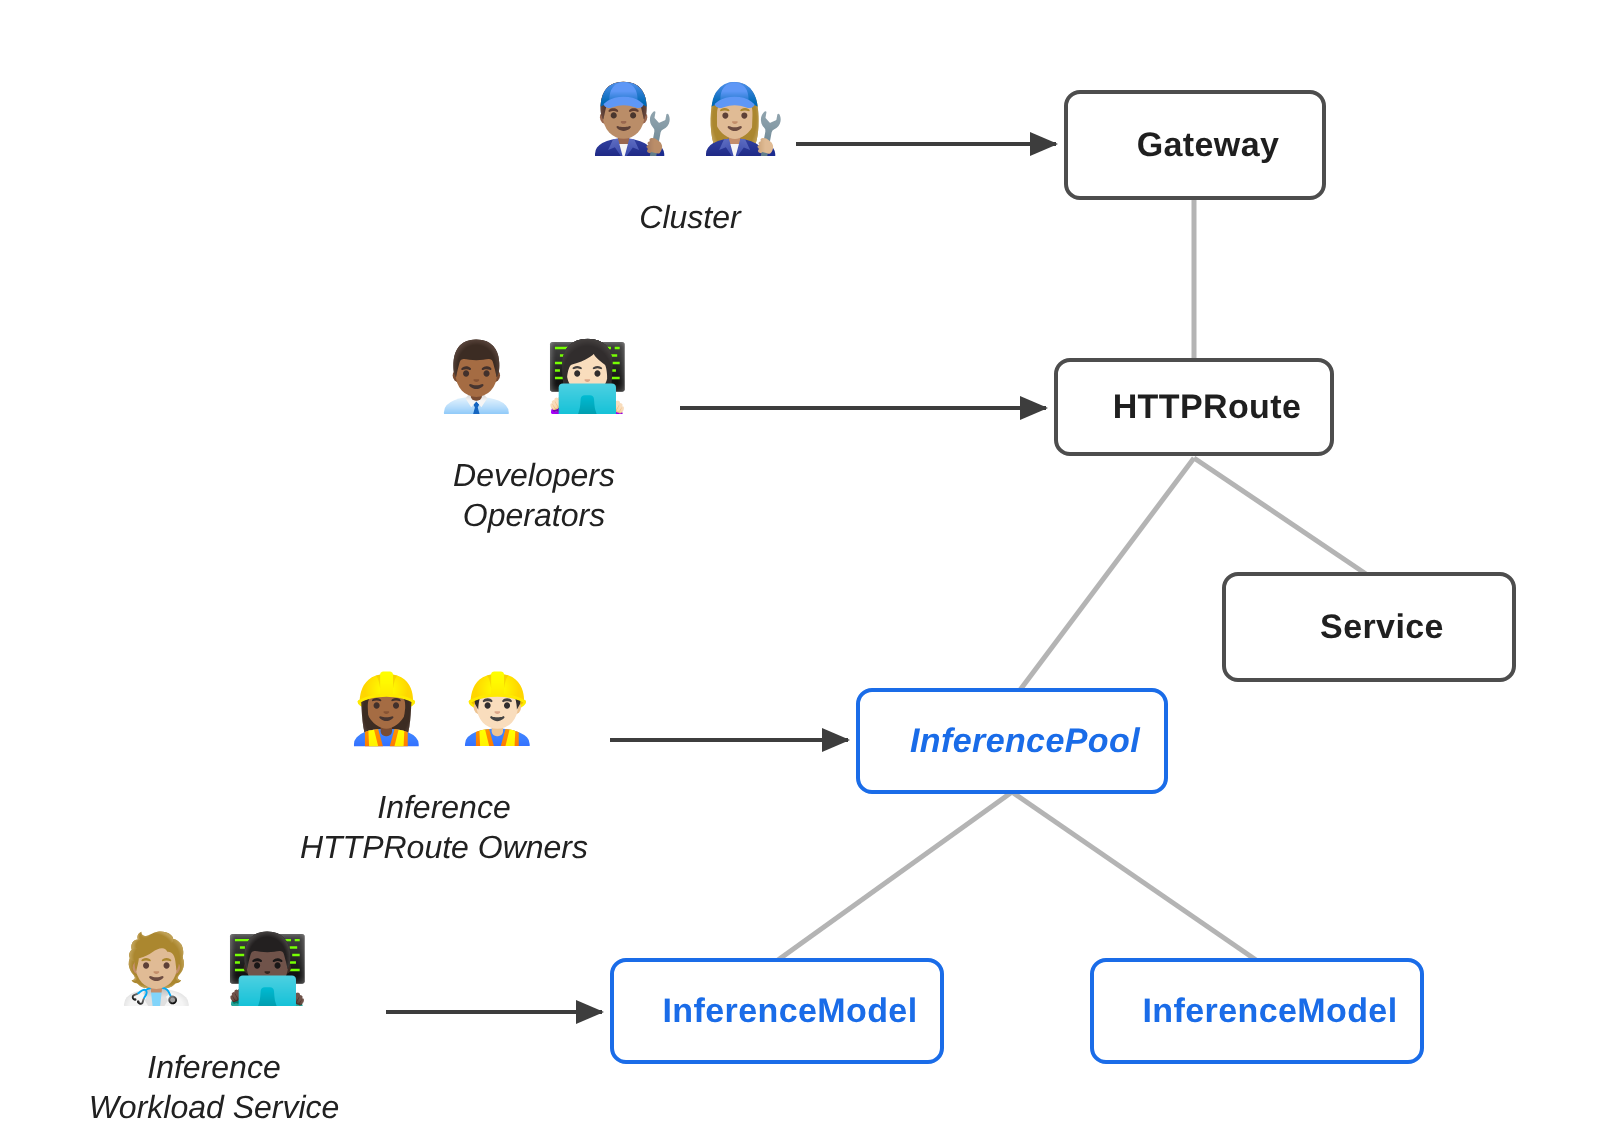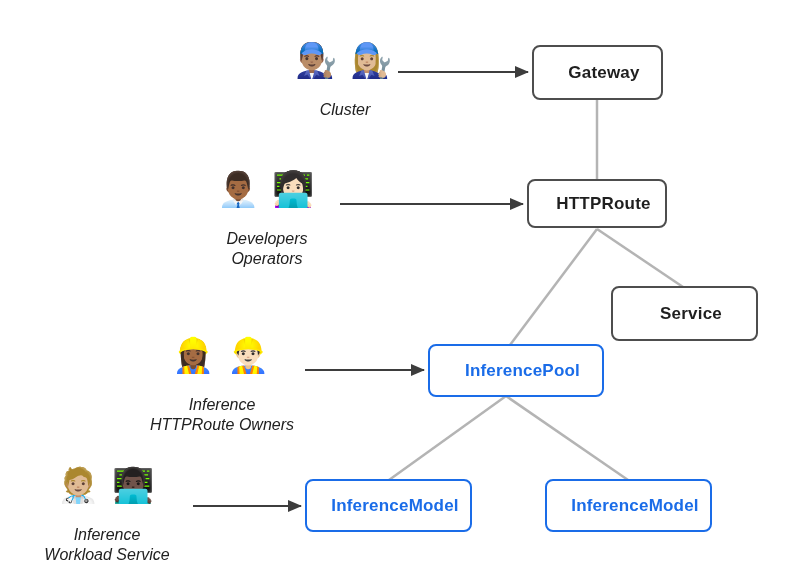--- a/index.html
+++ b/index.html
@@ -119,19 +119,19 @@
       <div>Workload Service</div>
     </div>
   </div>
 
   <div class="node dark" style="left:532px; top:45px;  width:131px; height:55px;">Gateway</div>
 
   <div class="node dark" style="left:527px; top:179px; width:140px; height:49px;">HTTPRoute</div>
 
   <div class="node dark" style="left:611px; top:286px; width:147px; height:55px;">Service</div>
 
-  <div class="node blue" style="left:428px; top:344px; width:176px; height:53px;">InferencePool</div>
+  <div class="node blue" style="left:428px; top:344px; width:156px; height:53px;font-style:italic;">InferencePool</div>
 
   <div class="node blue" style="left:305px; top:479px; width:167px; height:53px;">InferenceModel</div>
 
   <div class="node blue" style="left:545px; top:479px; width:167px; height:53px;">InferenceModel</div>
 
 </div>
 
 </body></html>

